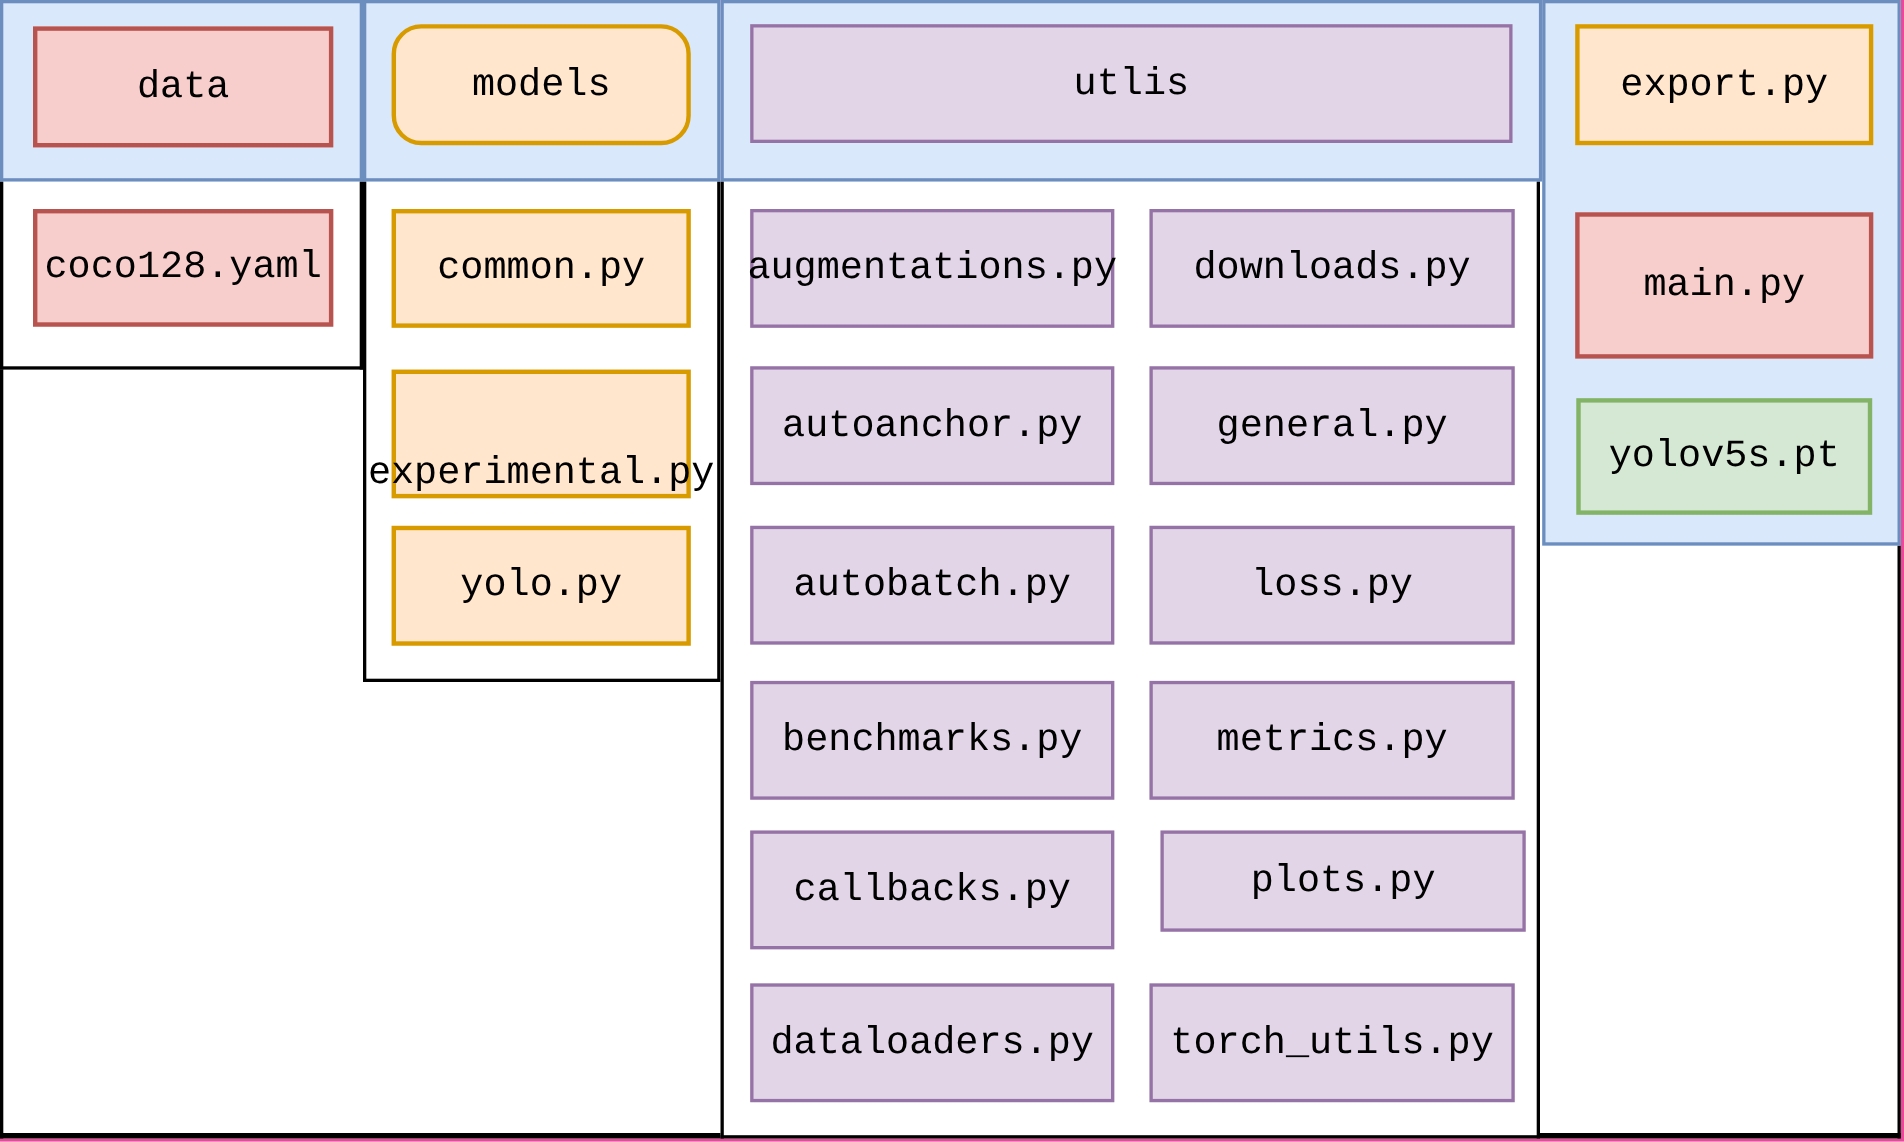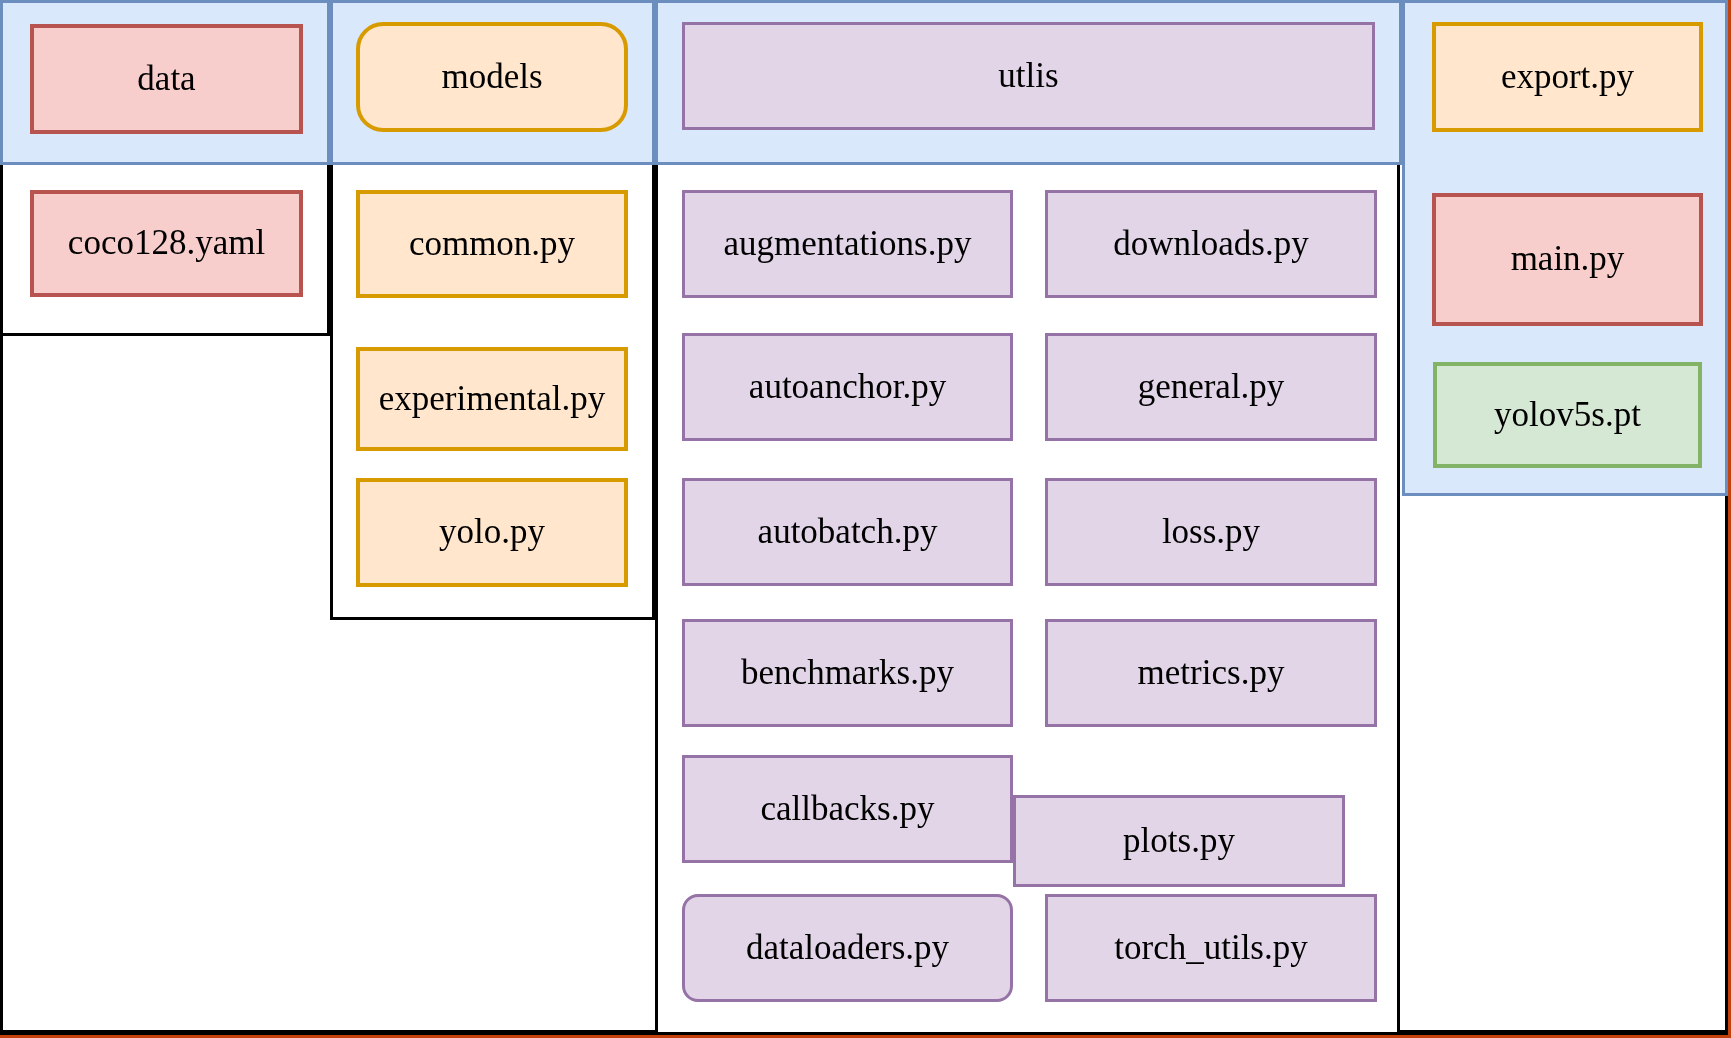--- a/index.html
+++ b/index.html
@@ -7,23 +7,23 @@
     --red-fill:#f8cecc; --red-stroke:#b85450;
     --orange-fill:#ffe6cc; --orange-stroke:#d79b00;
     --purple-fill:#e1d5e7; --purple-stroke:#9673a6;
     --green-fill:#d5e8d4; --green-stroke:#82b366;
     --box-stroke:#000000;
   }
   html,body{margin:0;padding:0;background:#ffffff;}
   #canvas{
     position:relative;
     width:1731px;height:1038px;
-    background:#c2410c;
+    background:#ec4899;
     overflow:hidden;
-    font-family:Liberation Serif, serif;
+    font-family:Liberation Mono, monospace;
     color:#000;
   }
   .panel{position:absolute;box-sizing:border-box;}
   .blue-cell{background:var(--blue-fill);border:3px solid var(--blue-stroke);z-index:3;}
   .outer-box{background:#ffffff;border:3px solid var(--box-stroke);border-top:none;border-bottom-width:5px;z-index:1;}
   .white-box{background:#ffffff;border:3px solid var(--box-stroke);border-top:none;z-index:2;}
   .shape{
     position:absolute;box-sizing:border-box;
     display:flex;align-items:center;justify-content:center;
     font-size:35px;line-height:1.1;text-align:center;
@@ -70,21 +70,21 @@
     <span>yolov5s.pt</span>
   </div>
 
   <div class="shape red" style="left:30px;top:190px;width:273px;height:107px;">
     <span>coco128.yaml</span>
   </div>
 
   <div class="shape orange" style="left:356px;top:190px;width:272px;height:108px;">
     <span>common.py</span>
   </div>
-  <div class="shape orange" style="left:356px;top:347px;width:272px;height:104px;">
+  <div class="shape orange" style="left:356px;top:336px;width:272px;height:117px;align-items:flex-end;">
     <span>experimental.py</span>
   </div>
   <div class="shape orange" style="left:356px;top:478px;width:272px;height:109px;">
     <span>yolo.py</span>
   </div>
 
   <div class="shape purple" style="left:682px;top:190px;width:331px;height:108px;">
     <span>augmentations.py</span>
   </div>
   <div class="shape purple" style="left:682px;top:333px;width:331px;height:108px;">
@@ -92,36 +92,36 @@
   </div>
   <div class="shape purple" style="left:682px;top:478px;width:331px;height:108px;">
     <span>autobatch.py</span>
   </div>
   <div class="shape purple" style="left:682px;top:619px;width:331px;height:108px;">
     <span>benchmarks.py</span>
   </div>
   <div class="shape purple" style="left:682px;top:755px;width:331px;height:108px;">
     <span>callbacks.py</span>
   </div>
-  <div class="shape purple" style="left:682px;top:894px;width:331px;height:108px;border-radius:16px;">
+  <div class="shape purple" style="left:682px;top:894px;width:331px;height:108px;">
     <span>dataloaders.py</span>
   </div>
 
   <div class="shape purple" style="left:1045px;top:190px;width:332px;height:108px;">
     <span>downloads.py</span>
   </div>
   <div class="shape purple" style="left:1045px;top:333px;width:332px;height:108px;">
     <span>general.py</span>
   </div>
   <div class="shape purple" style="left:1045px;top:478px;width:332px;height:108px;">
     <span>loss.py</span>
   </div>
   <div class="shape purple" style="left:1045px;top:619px;width:332px;height:108px;">
     <span>metrics.py</span>
   </div>
-  <div class="shape purple" style="left:1013px;top:755px;width:332px;height:92px;margin-top:40px;">
+  <div class="shape purple" style="left:1055px;top:755px;width:332px;height:92px;">
     <span>plots.py</span>
   </div>
   <div class="shape purple" style="left:1045px;top:894px;width:332px;height:108px;">
     <span>torch_utils.py</span>
   </div>
 
 </div>
 
 </body></html>

